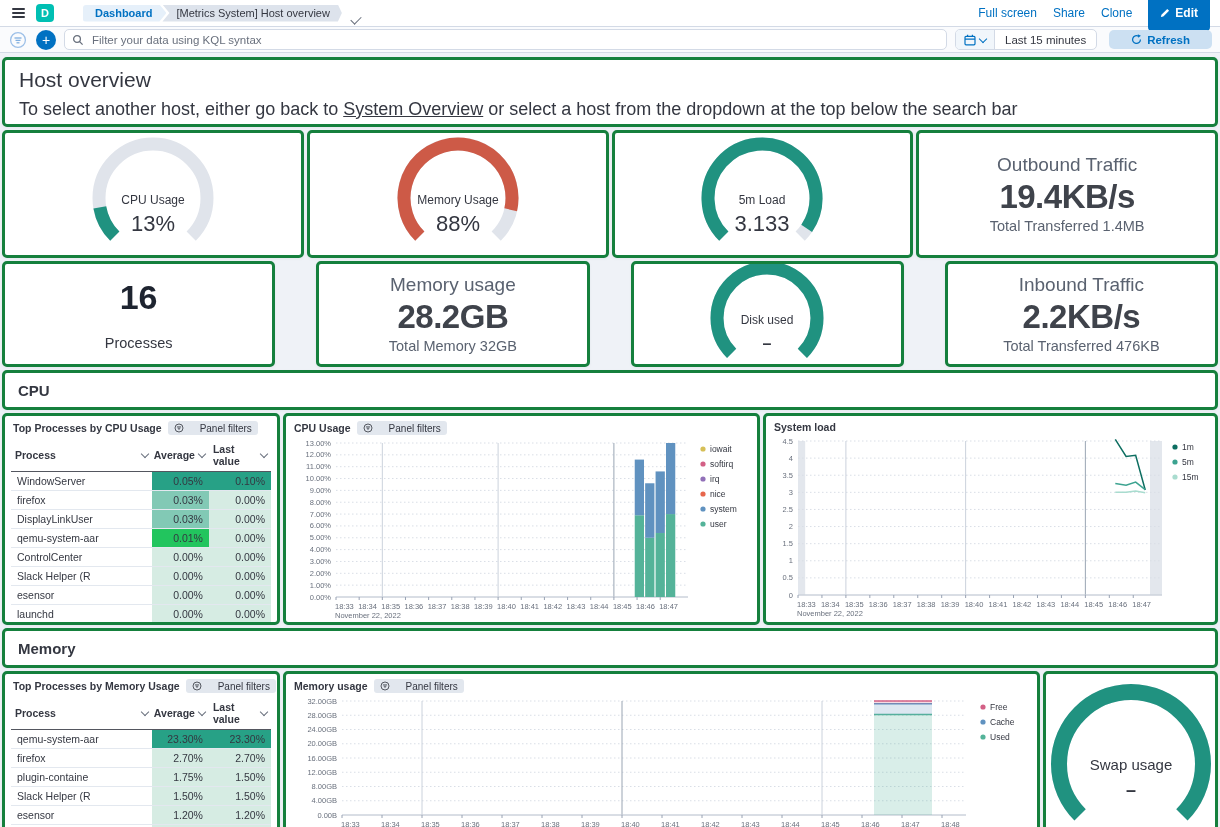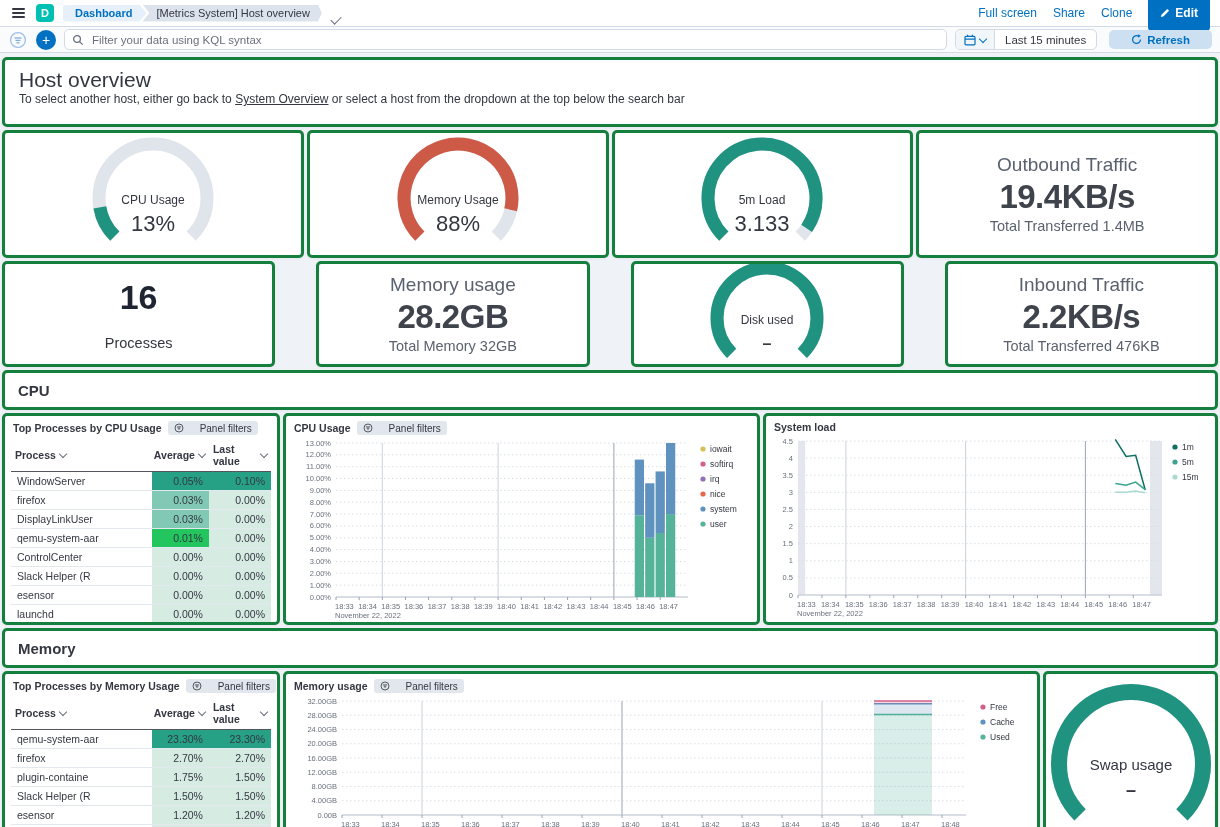--- a/index.html
+++ b/index.html
@@ -5,21 +5,21 @@
   html,body{margin:0;padding:0;width:1220px;height:827px;overflow:hidden;background:#eff2f7;
     font-family:"Liberation Sans", sans-serif;color:#343741;-webkit-font-smoothing:antialiased;}
   
   .app-header{height:26px;background:#fff;border-bottom:1px solid #d3dae6;display:flex;align-items:center;
     justify-content:space-between;padding:0 10px;}
   .hdr-left{display:flex;align-items:center;gap:9px;}
   .burger{display:flex;flex-direction:column;gap:2.5px;cursor:pointer;padding:2px;}
   .burger span{width:13px;height:1.6px;background:#343741;border-radius:1px;}
   .space-avatar{width:18px;height:18px;border-radius:4px;background:#00bfb3;color:#fff;font-size:11px;font-weight:bold;
     display:flex;align-items:center;justify-content:center;}
-  .crumbs{display:flex;align-items:flex-end;}
+  .crumbs{display:flex;align-items:flex-end;margin-left:20px;}
   .pill{height:17px;display:flex;align-items:center;font-size:11px;font-weight:600;padding:0 12px;}
   .pill-root{background:#e6f0fa;color:#0071c2;clip-path:polygon(0 0,calc(100% - 7px) 0,100% 50%,calc(100% - 7px) 100%,0 100%);
     border-radius:3px 0 0 3px;padding-right:14px;}
   .pill-current{background:#dde3ec;color:#343741;margin-left:-4px;font-weight:500;
     clip-path:polygon(0 0,calc(100% - 4px) 0,100% 50%,calc(100% - 4px) 100%,0 100%,7px 50%);padding-left:14px;}
   .check{width:9px;height:5px;border-left:1.6px solid #69707d;border-bottom:1.6px solid #69707d;
     transform:rotate(-45deg);margin-left:9px;margin-top:-3px;}
   .hdr-right{display:flex;align-items:center;gap:16px;}
   .hdr-link{font-size:12px;color:#0071c2;cursor:pointer;}
   .edit-btn{background:#0071c2;color:#fff;font-size:12px;font-weight:600;border:none;border-radius:4px;
@@ -41,21 +41,21 @@
     transform:rotate(45deg);display:inline-block;margin-top:-2px;}
   .time-label{font-size:11.5px;padding:0 10px;cursor:pointer;white-space:nowrap;}
   .refresh-btn{background:#cce0f2;color:#0071c2;border:none;border-radius:5px;height:19px;font-size:11.5px;
     font-weight:600;display:flex;align-items:center;gap:5px;padding:0 22px;cursor:pointer;margin-left:4px;}
   
   .row{display:grid;gap:3px;margin:3px 2px 0;}
   .card{background:#fff;border:3px solid #15803d;border-radius:5px;box-shadow:0 1px 3px rgba(100,110,130,.08);
     overflow:hidden;position:relative;}
   .intro-card{margin:4px 2px 0;height:56px;padding:8px 14px 0;}
   .intro-title{font-size:21px;font-weight:500;color:#343741;}
-  .intro-sub{font-size:12px;}
+  .intro-sub{font-size:18px;margin-top:7px;}
   .intro-sub a{color:#343741;text-decoration:underline;cursor:pointer;}
   .metrics-row1{grid-template-columns:repeat(4,1fr);height:128px;}
   .metrics-row2{grid-template-columns:repeat(4,1fr);height:106px;gap:41px;}
   .gauge-card{display:flex;align-items:center;justify-content:center;}
   .metric-card{display:flex;flex-direction:column;align-items:center;justify-content:center;gap:2px;}
   .metric-title{font-size:19px;color:#5a6270;}
   .metric-value{font-size:33px;font-weight:bold;color:#3f434b;letter-spacing:-.5px;}
   .metric-sub{font-size:14.5px;color:#5a6270;}
   .proc-value{font-size:34px;font-weight:bold;color:#1e2430;}
   .proc-label{font-size:14.5px;color:#343741;margin-top:16px;}
@@ -66,21 +66,21 @@
   
   .panel-head{display:flex;align-items:center;gap:6px;padding:5px 8px 2px;}
   .panel-title{font-size:10.5px;font-weight:bold;white-space:nowrap;}
   .panel-badge{background:#e2e7ee;border-radius:3px;font-size:10px;color:#343741;display:inline-flex;
     align-items:center;gap:16px;padding:1.5px 6px;cursor:pointer;white-space:nowrap;}
   
   table.proc{width:calc(100% - 12px);margin:2px 6px 0;border-collapse:collapse;font-size:10.5px;table-layout:fixed;}
   table.proc th{font-weight:bold;font-size:10.5px;text-align:left;padding:4px 4px;border-bottom:1.5px solid #53565f;}
   table.proc th.num,{text-align:right;}
   th .th-inner{display:flex;align-items:center;gap:4px;}
-  th.proc-col .th-inner{justify-content:flex-start;}
+  th.proc-col .th-inner{justify-content:space-between;}
   th.num .th-inner{justify-content:flex-end;}
   .sort-chev{width:5px;height:5px;border-right:1.4px solid #69707d;border-bottom:1.4px solid #69707d;
     transform:rotate(45deg);display:inline-block;flex:0 0 auto;margin-top:-2px;}
   table.proc td{padding:2.5px 6px;border-bottom:1px solid #e3e8ef;height:13px;white-space:nowrap;overflow:hidden;}
   td.td-num{text-align:right;}
   .cell-dark{background:#27a186;}
   .cell-medium{background:#82c9b5;}
   .cell-mlight{background:#22c55e;}
   .cell-light{background:#d6ece3;}
   

